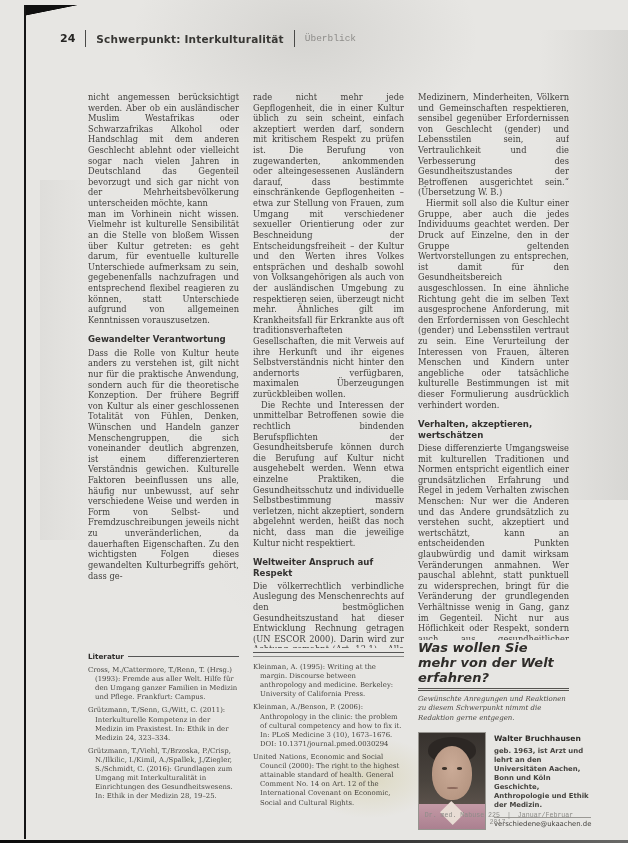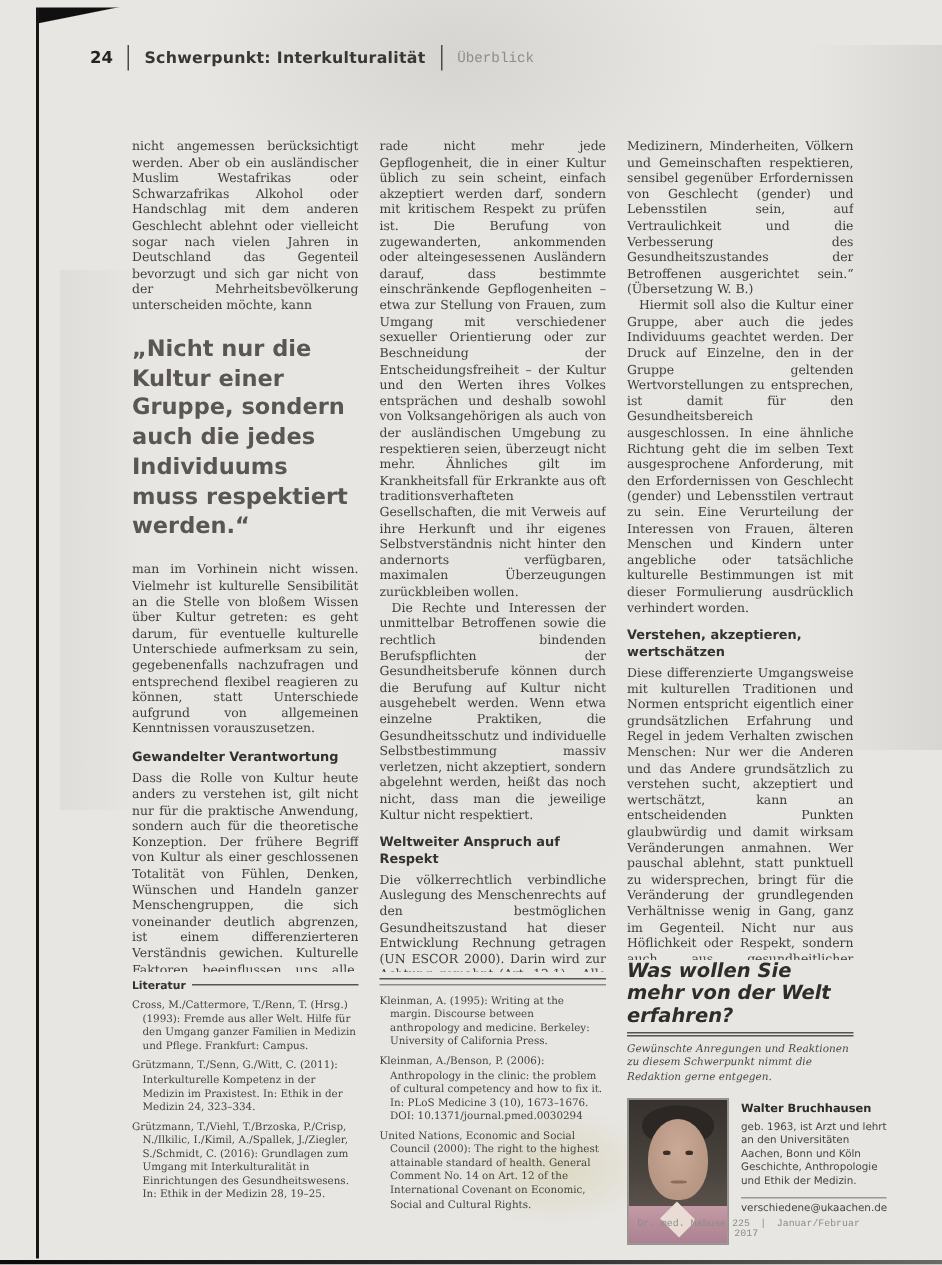--- a/index.html
+++ b/index.html
@@ -66,21 +66,21 @@
   .photo .eyes{position:absolute;left:23px;top:34px;width:5px;height:2.5px;background:#3a3028;
     box-shadow:15px 0 0 #3a3028;border-radius:50%;}
   .photo .mouth{position:absolute;left:28px;top:54px;width:11px;height:2px;background:#8d6a5d;border-radius:40%;}
   .photo .collar{position:absolute;left:0;bottom:0;width:100%;height:25px;
     background:linear-gradient(180deg,#c49aa6,#ab8090);}
   .photo .collar-v{position:absolute;left:24px;bottom:8px;width:18px;height:16px;
     background:#e8dcd4;transform:rotate(45deg);}
   .authinfo{flex:1;}
   .authname{font-family:"DejaVu Sans",sans-serif;font-weight:700;font-size:7.6px;line-height:1.25;
     color:#2f2d2a;margin:2px 0 3px;}
-  .authbio{font-family:"DejaVu Sans",sans-serif;font-size:6.9px;line-height:1.32;color:#45433f;}
+  .authbio{font-family:"DejaVu Sans",sans-serif;font-size:6.9px;line-height:1.32;color:#45433f;font-weight:bold;}
   .authemail{font-family:"DejaVu Sans",sans-serif;font-size:6.9px;line-height:1.32;color:#45433f;
     margin-top:2px;border-top:1px solid #9a9894;padding-top:2px;display:inline-block;}
   .pagefooter{position:absolute;left:0;right:-8px;top:720px;text-align:center;
     font-family:Liberation Mono, monospace;font-size:6.6px;color:#8d8c88;}
   .pagefooter span{margin-left:3px;}
 </style>
 </head>
 <body>
 
 <div class="edge-left"></div>
@@ -98,21 +98,20 @@
   <span class="sectiontitle">Schwerpunkt: Interkulturalität</span>
   <span class="hsep"></span>
   <span class="rubric">Überblick</span>
 </div>
 
 <div class="cols">
 
   <div class="col col1">
     <div class="flow">
       <p>nicht angemessen berücksichtigt werden. Aber ob ein ausländischer Muslim Westafrikas oder Schwarzafrikas Alkohol oder Handschlag mit dem anderen Geschlecht ablehnt oder vielleicht sogar nach vielen Jahren in Deutschland das Gegenteil bevorzugt und sich gar nicht von der Mehrheitsbevölkerung unterscheiden möchte, kann</p>
-      <div class="pullquote">„Nicht nur die Kultur einer Gruppe, sondern auch die jedes Individuums muss respektiert werden.“</div>
       <p>man im Vorhinein nicht wissen. Vielmehr ist kulturelle Sensibilität an die Stelle von bloßem Wissen über Kultur getreten: es geht darum, für eventuelle kulturelle Unterschiede aufmerksam zu sein, gegebenenfalls nachzufragen und entsprechend flexibel reagieren zu können, statt Unterschiede aufgrund von allgemeinen Kenntnissen vorauszusetzen.</p>
       <h3 class="subhead">Gewandelter Verantwortung</h3>
       <p>Dass die Rolle von Kultur heute anders zu verstehen ist, gilt nicht nur für die praktische Anwendung, sondern auch für die theoretische Konzeption. Der frühere Begriff von Kultur als einer geschlossenen Totalität von Fühlen, Denken, Wünschen und Handeln ganzer Menschengruppen, die sich voneinander deutlich abgrenzen, ist einem differenzierteren Verständnis gewichen. Kulturelle Faktoren beeinflussen uns alle, häufig nur unbewusst, auf sehr verschiedene Weise und werden in Form von Selbst- und Fremdzuschreibungen jeweils nicht zu unveränderlichen, da dauerhaften Eigenschaften. Zu den wichtigsten Folgen dieses gewandelten Kulturbegriffs gehört, dass ge-</p>
     </div>
     <div class="lit">
       <div class="lit-label-row">
         <span class="lit-label">Literatur</span>
         <span class="lit-rule"></span>
       </div>
       <p class="ref">Cross, M./Cattermore, T./Renn, T. (Hrsg.) (1993): Fremde aus aller Welt. Hilfe für den Umgang ganzer Familien in Medizin und Pflege. Frankfurt: Campus.</p>
@@ -133,21 +132,21 @@
       <p class="ref">Kleinman, A. (1995): Writing at the margin. Discourse between anthropology and medicine. Berkeley: University of California Press.</p>
       <p class="ref">Kleinman, A./Benson, P. (2006): Anthropology in the clinic: the problem of cultural competency and how to fix it. In: PLoS Medicine 3 (10), 1673–1676. DOI: 10.1371/journal.pmed.0030294</p>
       <p class="ref">United Nations, Economic and Social Council (2000): The right to the highest attainable standard of health. General Comment No. 14 on Art. 12 of the International Covenant on Economic, Social and Cultural Rights.</p>
     </div>
   </div>
 
   <div class="col col3">
     <div class="flow">
       <p>Medizinern, Minderheiten, Völkern und Gemeinschaften respektieren, sensibel gegenüber Erfordernissen von Geschlecht (gender) und Lebensstilen sein, auf Vertraulichkeit und die Verbesserung des Gesundheitszustandes der Betroffenen ausgerichtet sein.“ (Übersetzung W. B.)</p>
       <p class="indent">Hiermit soll also die Kultur einer Gruppe, aber auch die jedes Individuums geachtet werden. Der Druck auf Einzelne, den in der Gruppe geltenden Wertvorstellungen zu entsprechen, ist damit für den Gesundheitsbereich ausgeschlossen. In eine ähnliche Richtung geht die im selben Text ausgesprochene Anforderung, mit den Erfordernissen von Geschlecht (gender) und Lebensstilen vertraut zu sein. Eine Verurteilung der Interessen von Frauen, älteren Menschen und Kindern unter angebliche oder tatsächliche kulturelle Bestimmungen ist mit dieser Formulierung ausdrücklich verhindert worden.</p>
-      <h3 class="subhead">Verstehen, akzeptieren, wertschätzen</h3>
+      <h3 class="subhead">Verhalten, akzeptieren, wertschätzen</h3>
       <p><span>Diese differenzierte Umgangsweise mit kulturellen Traditionen und Normen entspricht eigentlich einer grundsätzlichen Erfahrung und Regel in jedem Verhalten zwischen Menschen: Nur wer die Anderen und das Andere grundsätzlich zu verstehen sucht, akzeptiert und wertschätzt, kann an entscheidenden Punkten glaubwürdig und damit wirksam Veränderungen anmahnen. Wer pauschal ablehnt, statt punktuell zu widersprechen, bringt für die Veränderung der grundlegenden Verhältnisse wenig in Gang, ganz im Gegenteil. Nicht nur aus Höflichkeit oder Respekt, sondern auch aus gesundheitlicher Verantwortung haben die Gesundheitsberufe ohne falsche Selbstzufriedenheit in interkulturelle Begegnungen zu gehen, wenn sie dem eigenen fachlichen Anspruch und den Menschen aus anderen Herkunftsländern gerecht werden wollen.</span> </p>
     </div>
 
     <div class="bottom3">
       <div class="teaser-head">Was wollen Sie mehr von der Welt erfahren?</div>
       <div class="teaser-note">Gewünschte Anregungen und Reaktionen zu diesem Schwerpunkt nimmt die Redaktion gerne entgegen.</div>
 
       <div class="authorbox">
         <div class="photo">
           <div class="hair"></div>

